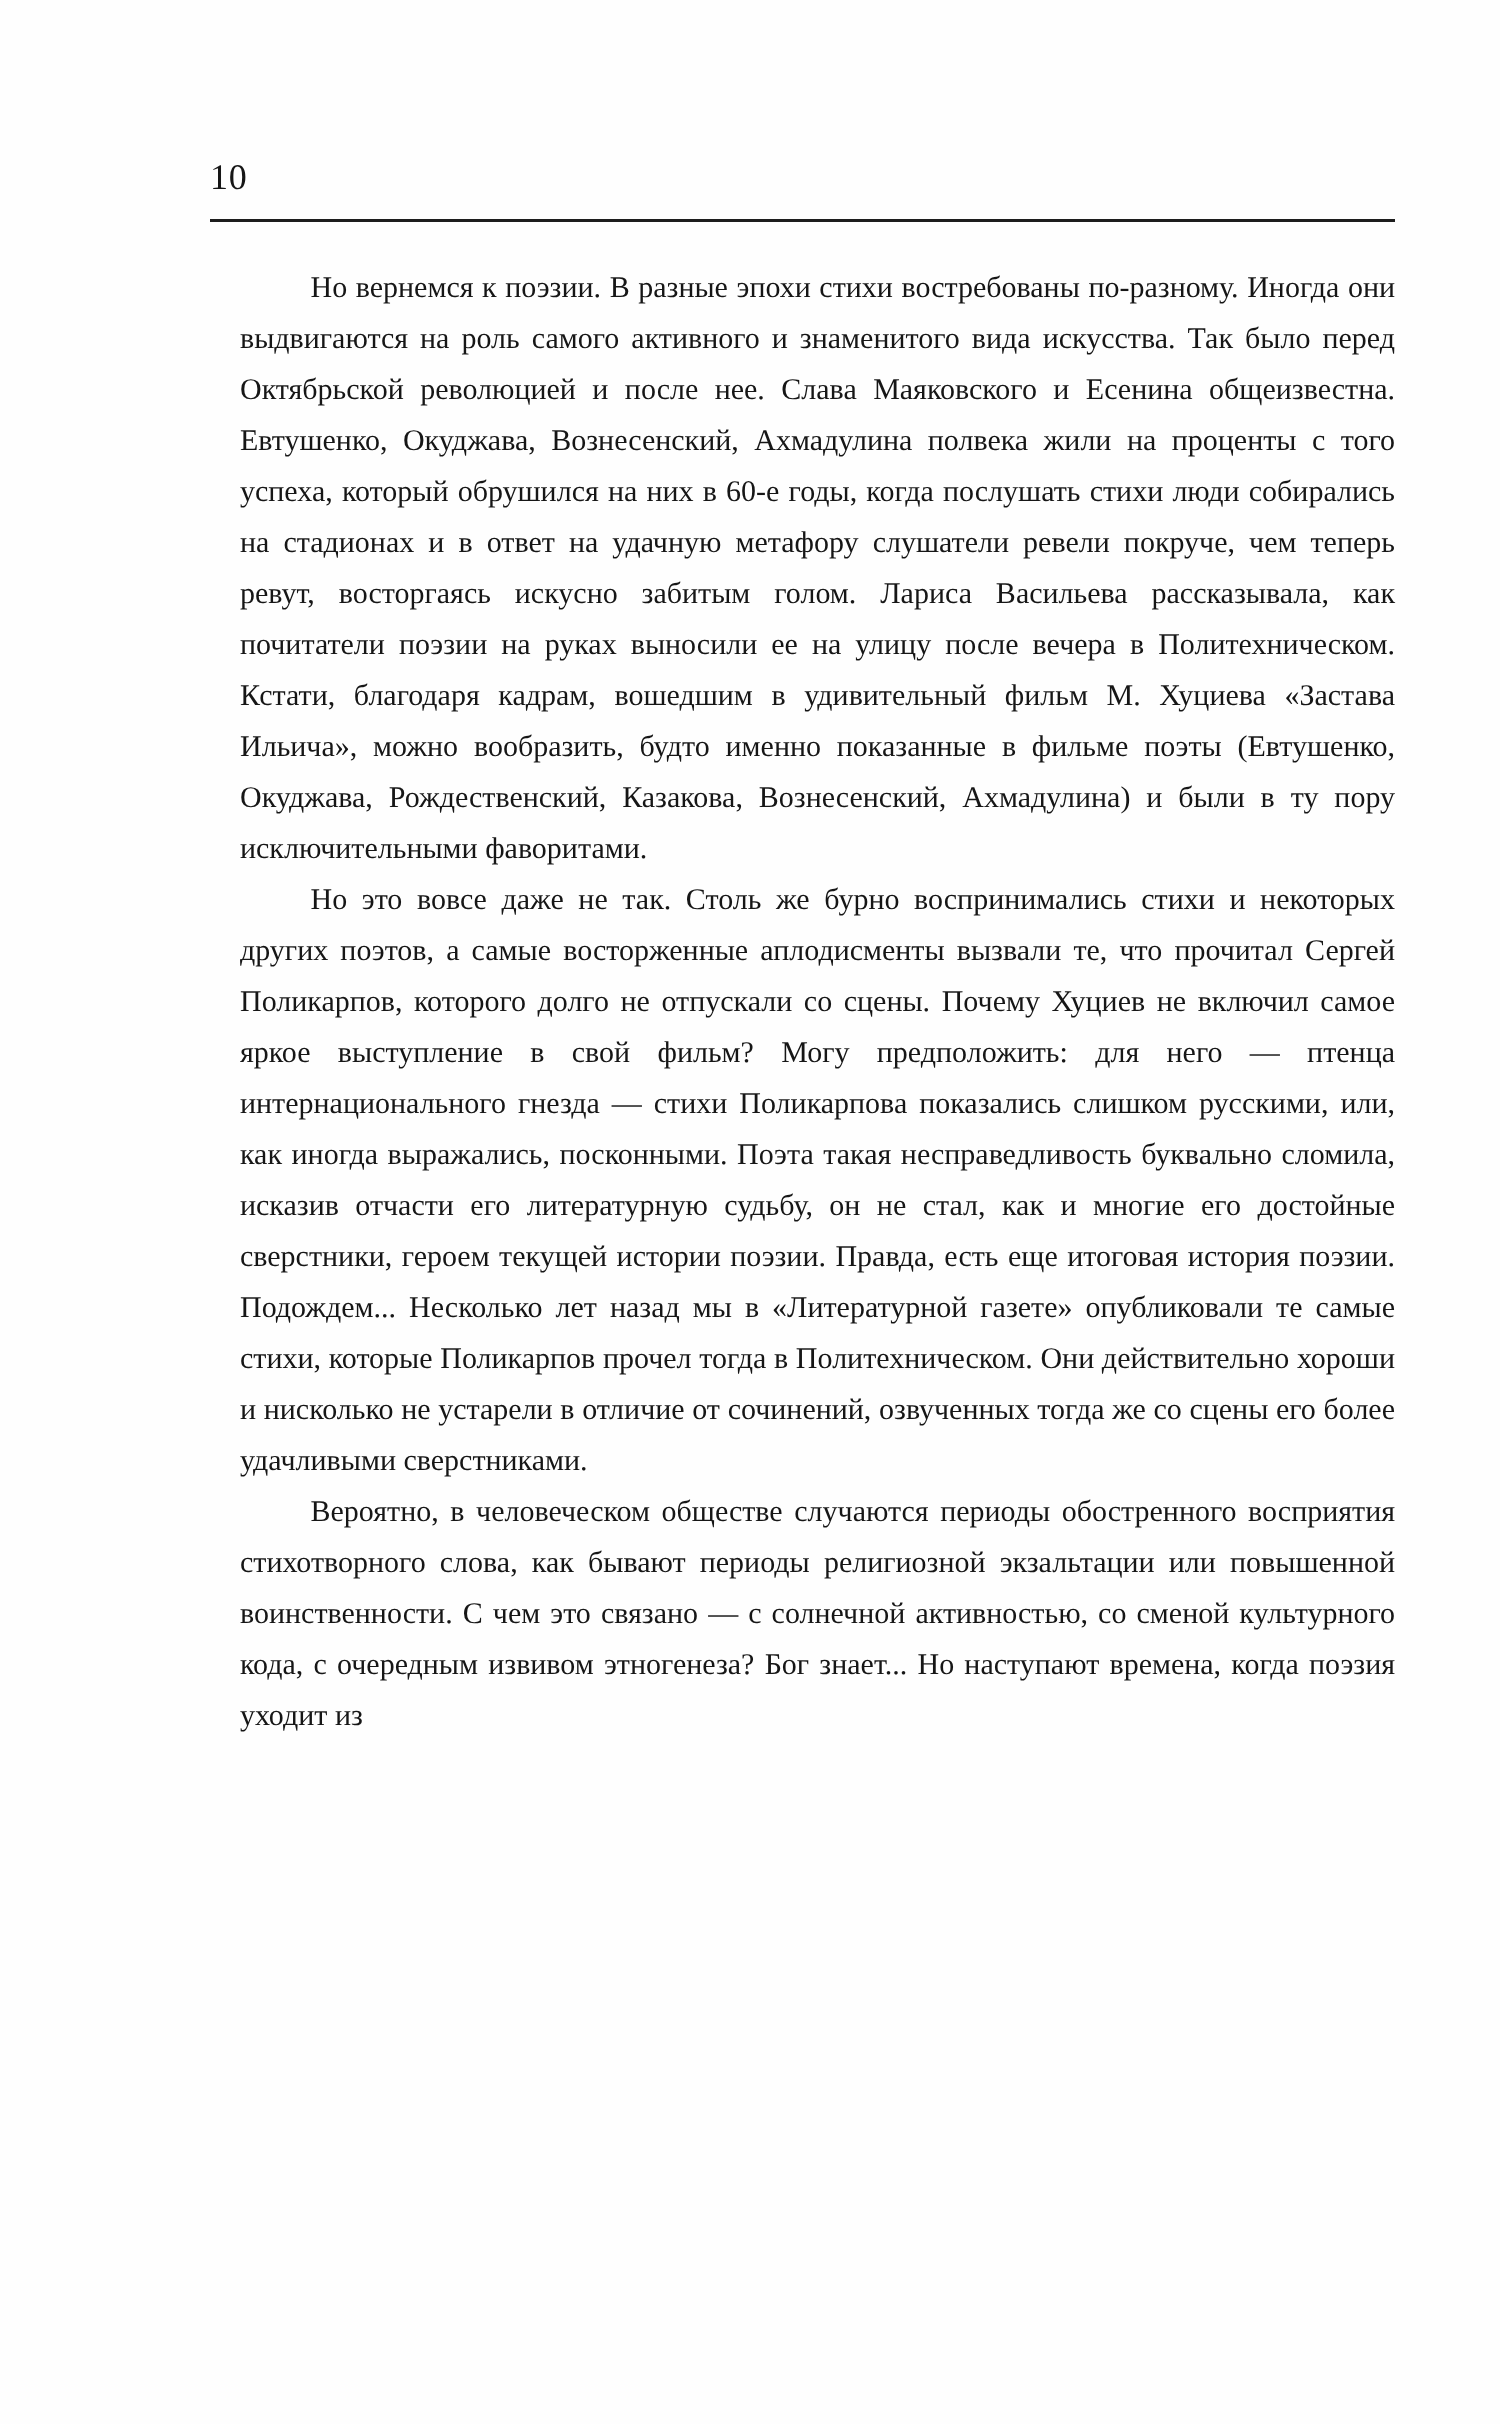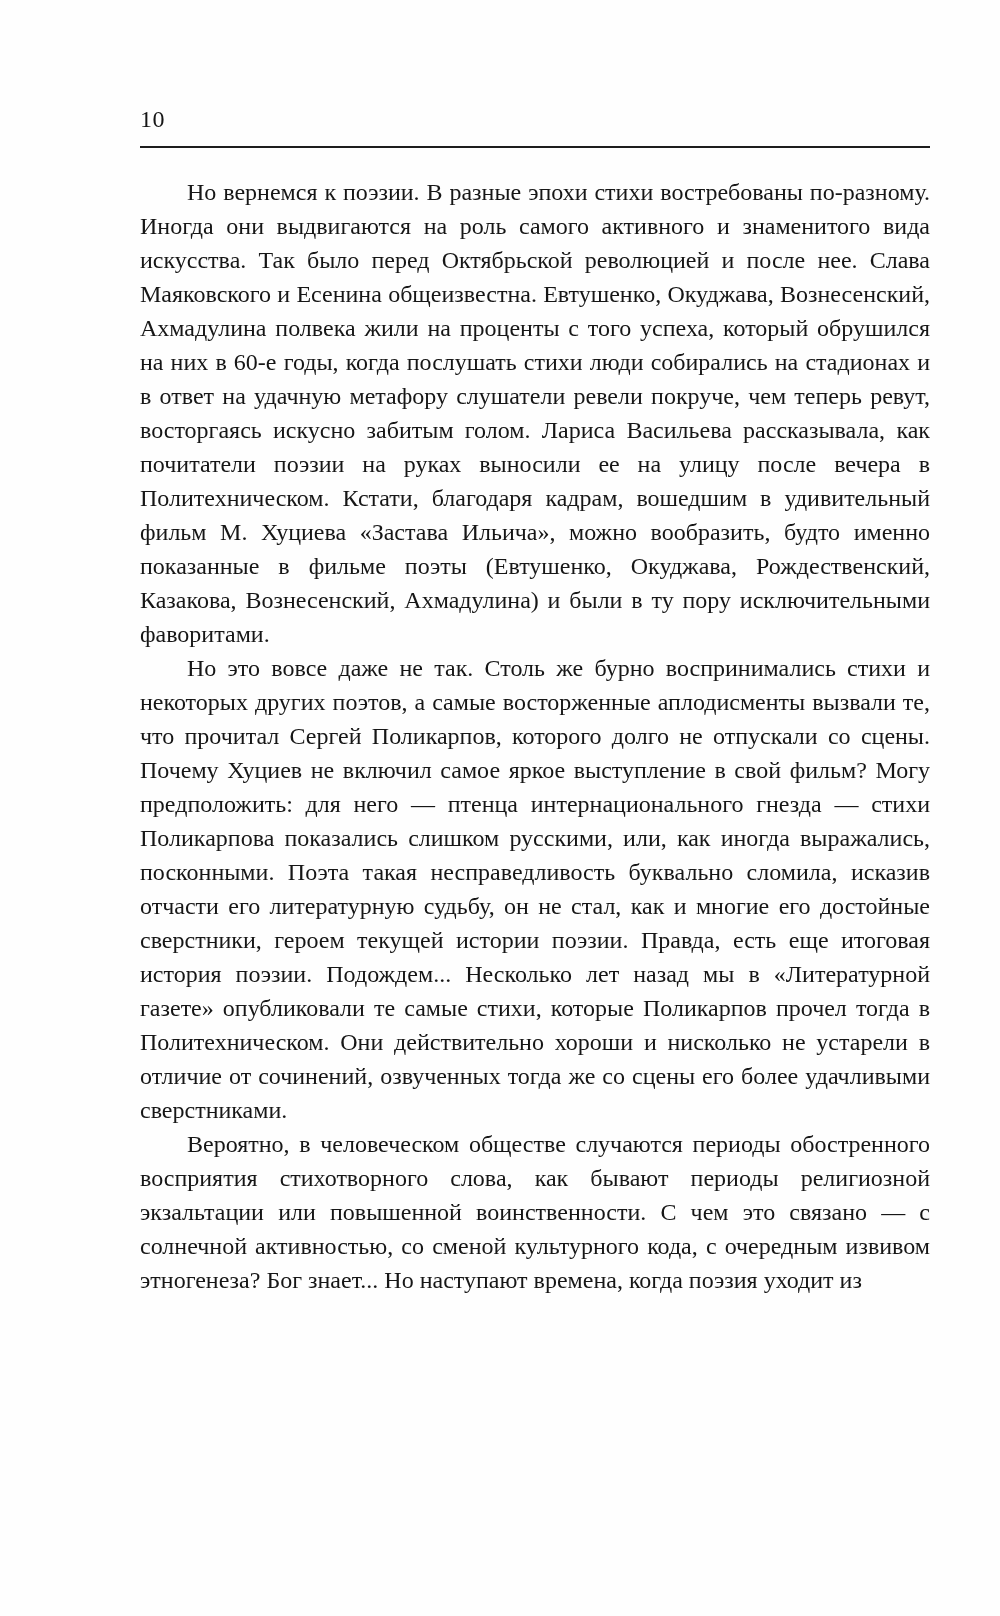--- a/index.html
+++ b/index.html
@@ -30,24 +30,25 @@
   .running-title em {
     font-style: italic;
     margin-right: 0.32em;
   }
   .header-rule {
     border-bottom: 2px solid #1d1d1d;
     margin-top: 12px;
   }
   .page-body {
     margin-top: 27px;
-    font-size: 24px;
+    font-size: 20px;
     line-height: 34px;
     text-align: justify;
     text-justify: inter-word;
+    margin-left: 20px;
   }
   .page-body p {
     margin: 0;
     text-indent: 47px;
     hyphens: auto;
     -webkit-hyphens: auto;
   }
 </style>
 </head>
 <body>

